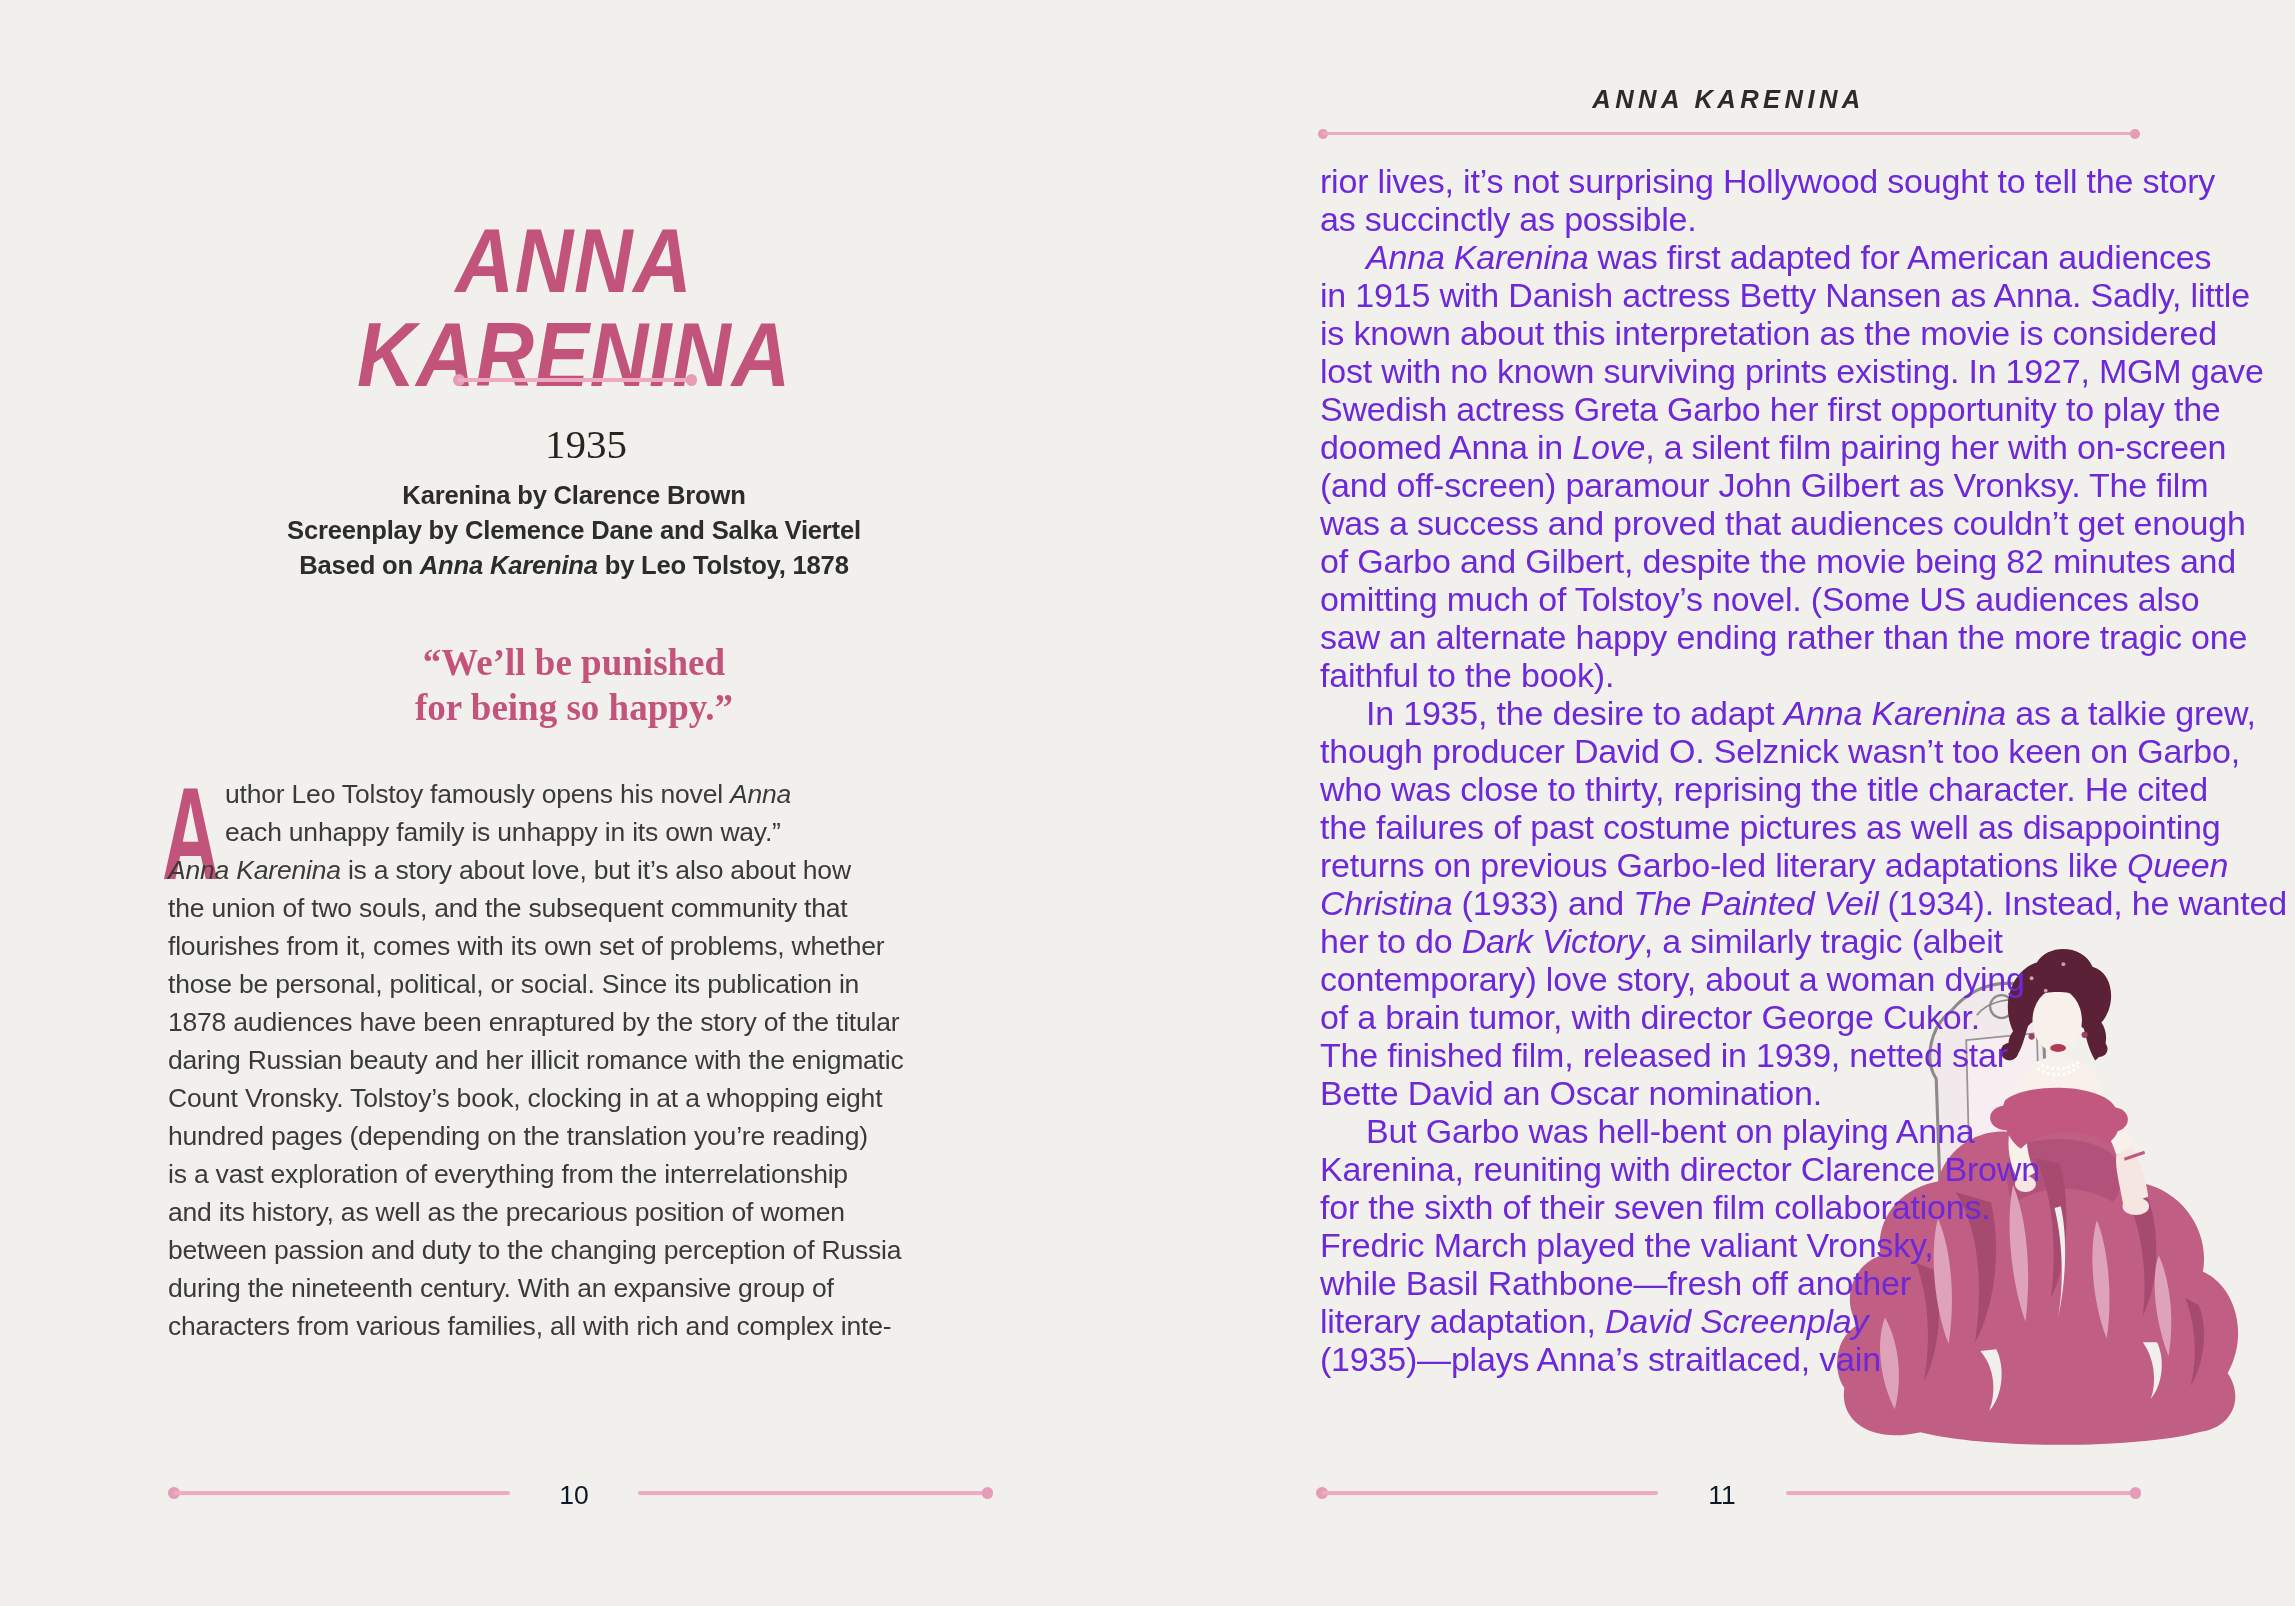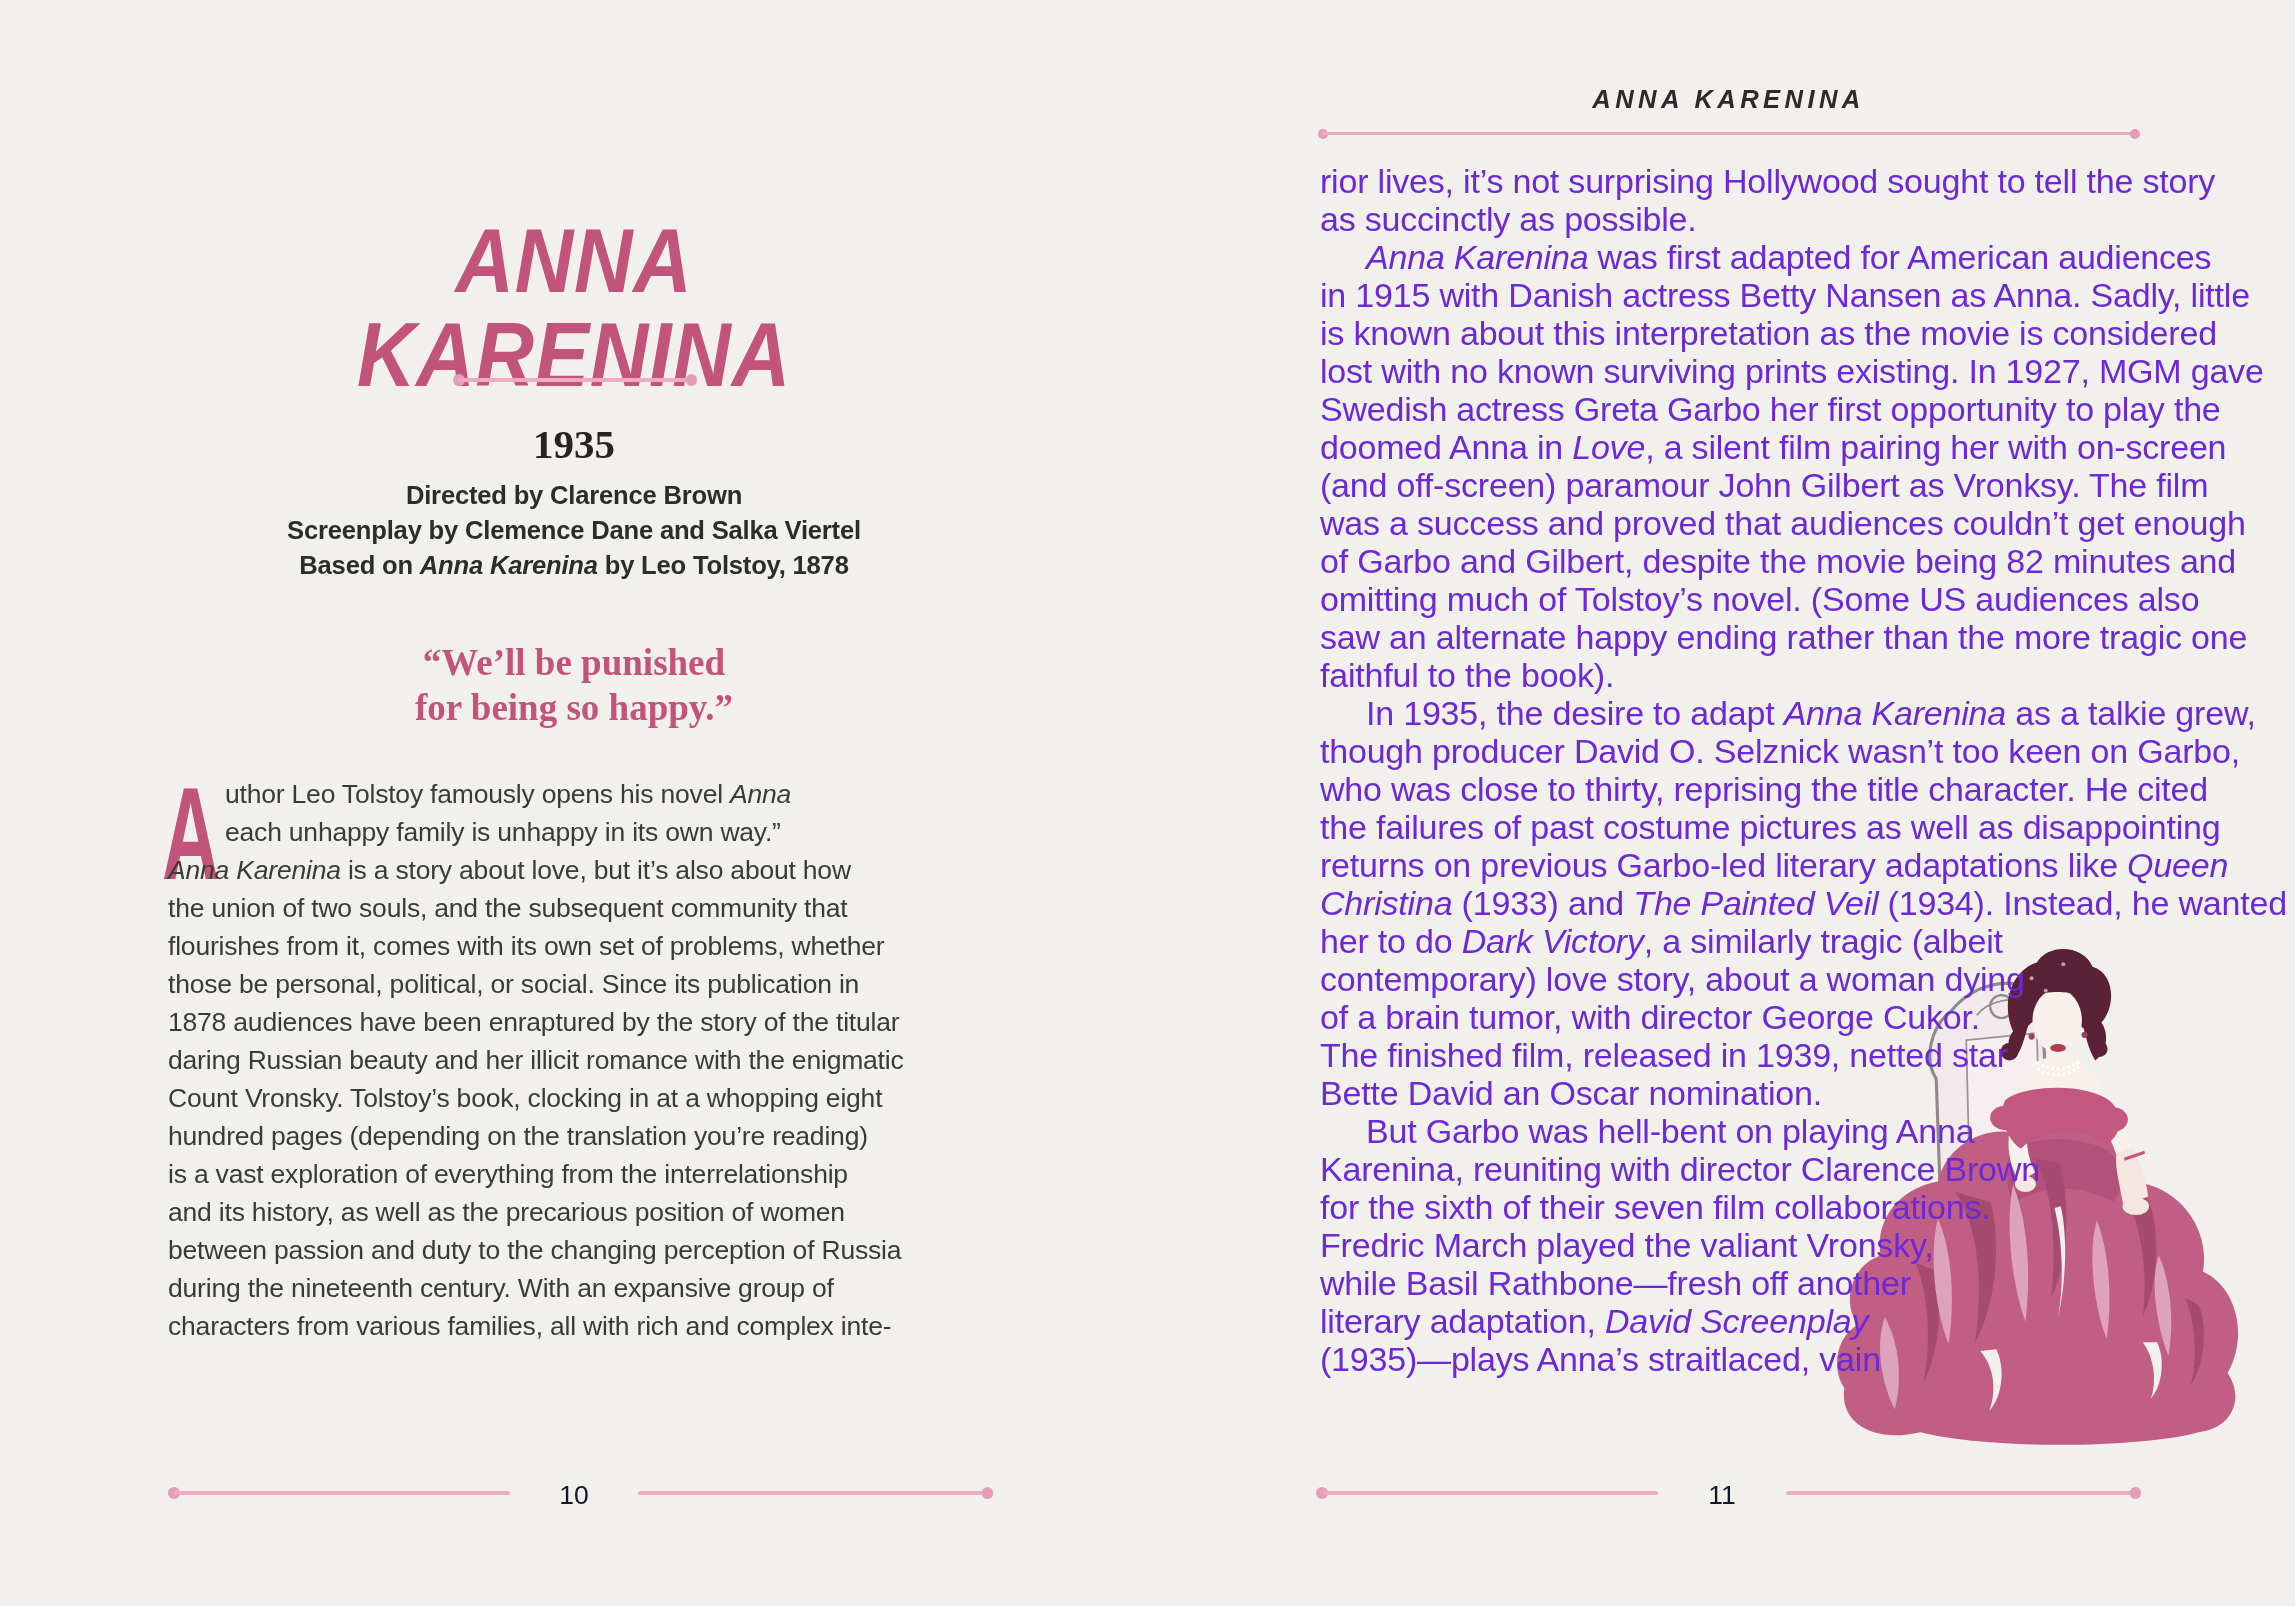--- a/index.html
+++ b/index.html
@@ -20,22 +20,22 @@
     letter-spacing:0.9px;color:#c2537b;
     transform:scaleX(.9);transform-origin:50% 0;
   }
   .title-divider{position:absolute;top:374px;left:453px;width:244px;height:11.5px}
   .rule-line{position:absolute;top:3.5px;left:4.4px;right:4.4px;height:4.4px;background:#edaac0;border-radius:2.6px}
   .rule-dot{position:absolute;top:0;width:11.5px;height:11.5px;border-radius:50%;background:#e59db7}
   .rule-dot.left{left:0}
   .rule-dot.right{right:0}
 
   .year{
-    position:absolute;top:422px;left:0;width:1148px;text-align:center;
-    font-family:"Liberation Serif",serif;font-weight:700;font-size:41px;line-height:44px;color:#25241f;
+    position:absolute;top:422px;left:12px;width:1148px;text-align:center;
+    font-family:"Liberation Serif",serif;font-weight:400;font-size:41px;line-height:44px;color:#25241f;
   }
   .credits{
     position:absolute;top:478px;left:0;width:1148px;text-align:center;
     font-weight:700;font-size:25.6px;line-height:35px;color:#2c2c28;letter-spacing:-0.2px;
   }
   .quote{
     position:absolute;top:616px;left:0;width:1148px;text-align:center;
     font-family:"Liberation Serif",serif;font-weight:700;font-size:37px;line-height:45px;
     color:#c4537c;
     margin-top:24px;
@@ -89,21 +89,21 @@
 
   <div class="title-divider">
     <span class="rule-dot left"></span>
     <span class="rule-line"></span>
     <span class="rule-dot right"></span>
   </div>
 
   <div class="year">1935</div>
 
   <div class="credits">
-    <div class="line">Directed by Clarence Brown</div>
+    <div class="line">Karenina by Clarence Brown</div>
     <div class="line">Screenplay by Clemence Dane and Salka Viertel</div>
     <div class="line">Based on <i>Anna Karenina</i> by Leo Tolstoy, 1878</div>
   </div>
 
   <div class="quote">
     <div>“We’ll be punished</div>
     <div>for being so happy.”</div>
   </div>
 
   <div class="drop-cap">A</div>

